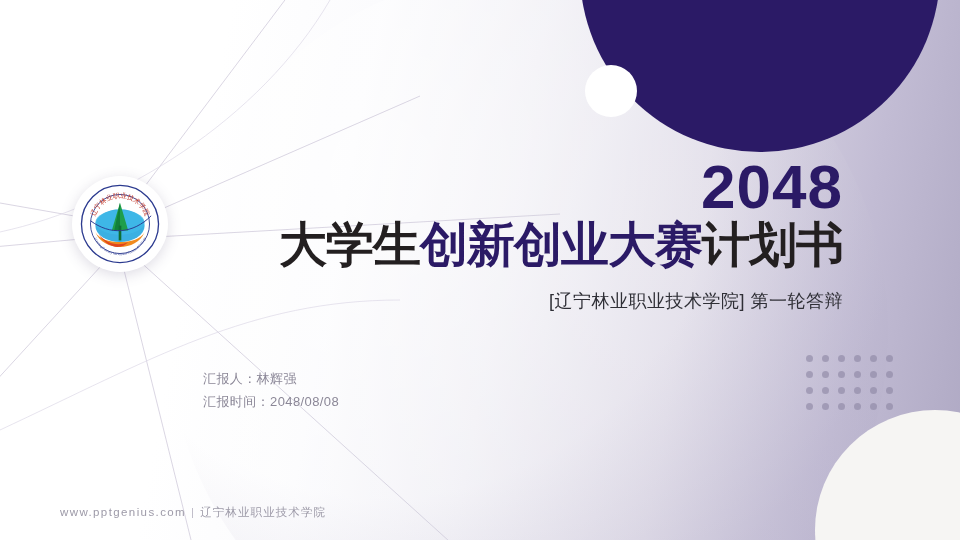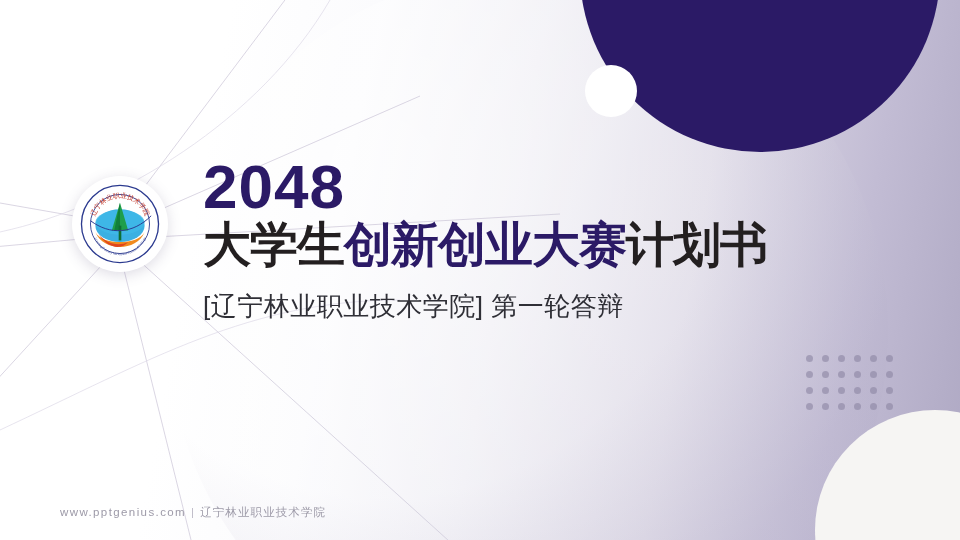--- a/index.html
+++ b/index.html
@@ -124,20 +124,21 @@
     justify-content: center;
   }
   .logo-wrap svg { display: block; }
 
   
   .content {
     position: absolute;
     left: 203px;
     top: 158px;
     width: 640px;
+    text-align: right;
   }
   .year {
     font-size: 62px;
     line-height: 0.95;
     font-weight: bold;
     color: #2b1a66;
     letter-spacing: 1px;
     margin: 0;
   }
   .main-title {
@@ -146,21 +147,21 @@
     line-height: 1.06;
     font-weight: bold;
     letter-spacing: -1px;
     white-space: nowrap;
   }
   .main-title .seg-dark  { color: #231f20; }
   .main-title .seg-purple{ color: #2b1a66; }
 
   .subtitle {
     margin: 10px 0 0 0;
-    font-size: 26px;
+    font-size: 18px;
     color: #2f2f36;
     letter-spacing: .5px;
   }
 
   .meta {
     position: absolute;
     left: 203px;
     top: 368px;
     font-size: 13px;
     line-height: 1.75;
@@ -270,19 +271,21 @@
     </svg>
   </div>
 
   <div class="content">
     <div class="year">2048</div>
     <div class="main-title"><span class="seg-dark">大学生</span><span class="seg-purple">创新创业大赛</span><span class="seg-dark">计划书</span></div>
     <div class="subtitle">[辽宁林业职业技术学院] 第一轮答辩</div>
   </div>
 
   <div class="meta">
+    <div>汇报人：林辉强</div>
+    <div>汇报时间：2048/08/08</div>
   </div>
 
   <div class="footer">
     <span class="site">www.pptgenius.com</span><span class="sep">|</span><span>辽宁林业职业技术学院</span>
   </div>
 
 </div>
 
 </body></html>

